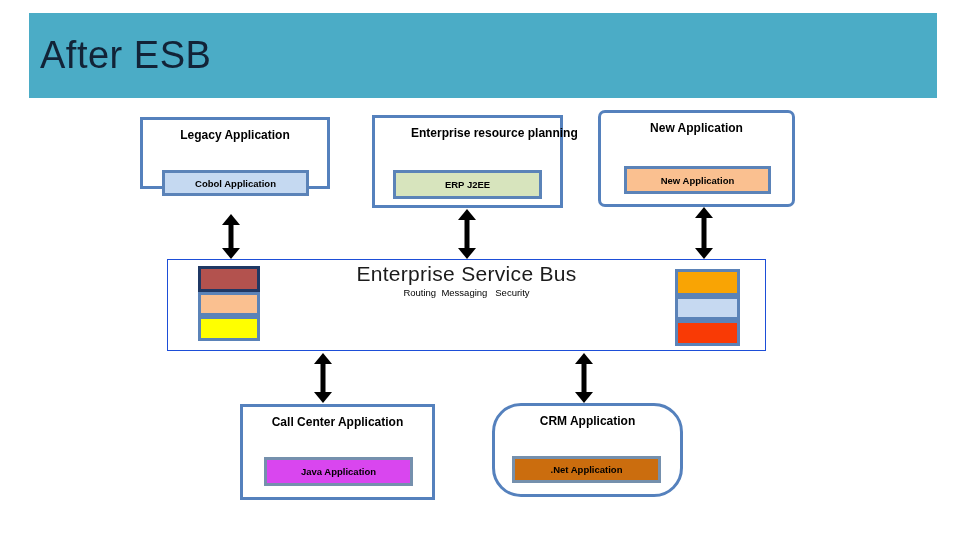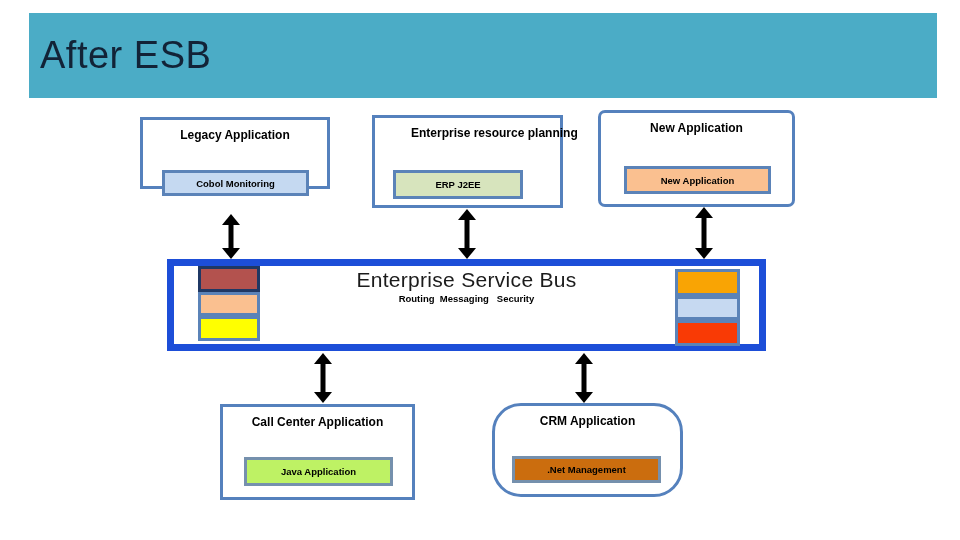--- a/index.html
+++ b/index.html
@@ -57,35 +57,35 @@
     color: #000000;
     white-space: nowrap;
   }
   .ibox.muted-border { border-color: #7590AD; }
 
   
   .esb {
     position: absolute;
     left: 167px; top: 259px;
     width: 599px; height: 92px;
-    border: 7px solid #1d4ed8;
+    border: 1px solid #1d4ed8;
     box-sizing: border-box;
     background: #ffffff;
     text-align: center;
   }
   .esb-title {
     font-size: 21px;
     font-weight: 300;
     color: #1b1b1b;
     margin-top: 2px;
     letter-spacing: 0.3px;
   }
   .esb-sub {
     font-size: 9.5px;
-    font-weight: bold;
+    font-weight: normal;
     color: #000000;
     white-space: pre;
     line-height: 1.55;
   }
 
   
   .block-stack { position: absolute; }
   .block {
     box-sizing: border-box;
     border: 3px solid #5B83B8;
@@ -118,27 +118,27 @@
 
 <div class="slide">
 
   <div class="banner" style="background-color: rgb(75, 172, 198);">
     <div class="banner-title">After ESB</div>
   </div>
 
   <div class="obox" style="left:140px; top:117px; width:190px; height:72px;">
     <div class="obox-title">Legacy Application</div>
     <div class="ibox" style="left: 19px; top: 50px; width: 147px; height: 26px; background-color: rgb(197, 217, 241);">
-      <span>Cobol Monitoring</span>
+      <span>Cobol Application</span>
     </div>
   </div>
 
   <div class="obox" style="left:372px; top:115px; width:191px; height:93px;padding-left:36px;">
     <div class="obox-title">Enterprise resource planning</div>
-    <div class="ibox" style="left: 18px; top: 52px; width: 130px; height: 29px; background-color: rgb(215, 228, 189);">
+    <div class="ibox" style="left: 18px; top: 52px; width: 149px; height: 29px; background-color: rgb(215, 228, 189);">
       <span>ERP J2EE</span>
     </div>
   </div>
 
   <div class="obox" style="left:598px; top:110px; width:197px; height:97px;border-radius:7px;">
     <div class="obox-title">New Application</div>
     <div class="ibox" style="left: 23px; top: 53px; width: 147px; height: 28px; background-color: rgb(250, 192, 144);">
       <span>New Application</span>
     </div>
   </div>
@@ -170,27 +170,27 @@
     <div class="block" style="width: 65px; height: 26px; background-color: rgb(249, 58, 5);"></div>
   </div>
 
   <div class="arrow" style="left:314px; top:353px; height:50px;">
       <div class="shaft"></div>
     </div>
   <div class="arrow" style="left:575px; top:353px; height:50px;">
       <div class="shaft"></div>
     </div>
 
-  <div class="obox" style="left:220px; top:404px; width:195px; height:96px;">
+  <div class="obox" style="left:240px; top:404px; width:195px; height:96px;">
     <div class="obox-title">Call Center Application</div>
-    <div class="ibox muted-border" style="left: 21px; top: 50px; width: 149px; height: 29px; background-color: #bef264;">
+    <div class="ibox muted-border" style="left: 21px; top: 50px; width: 149px; height: 29px; background-color: #d946ef;">
       <span>Java Application</span>
     </div>
   </div>
 
   <div class="obox" style="left:492px; top:403px; width:191px; height:94px;border-radius:29px;">
     <div class="obox-title">CRM Application</div>
     <div class="ibox muted-border" style="left: 17px; top: 50px; width: 149px; height: 27px; background-color: rgb(203, 109, 14);">
-      <span>.Net Management</span>
+      <span>.Net Application</span>
     </div>
   </div>
 
 </div>
 
 </body></html>

